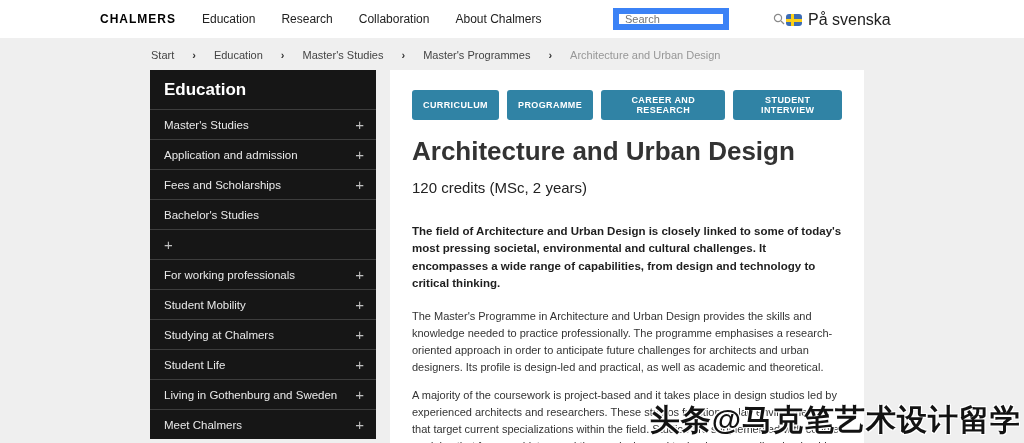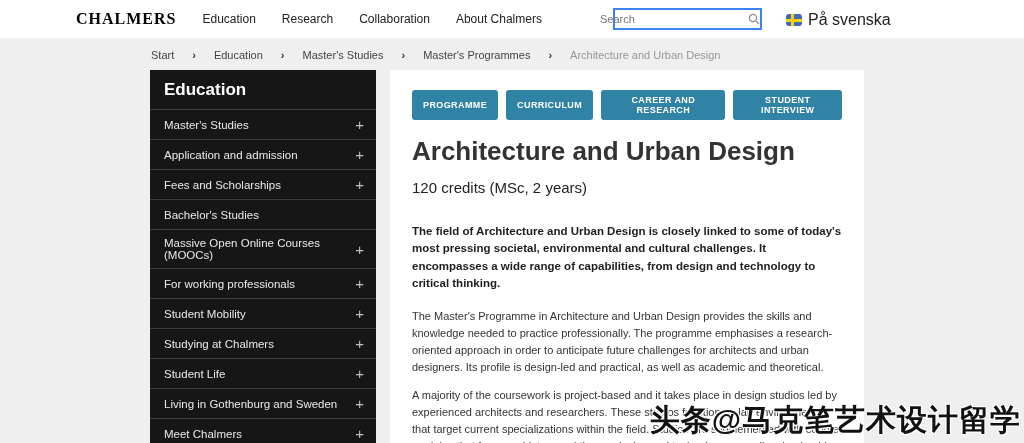--- a/index.html
+++ b/index.html
@@ -8,24 +8,24 @@
     font-family:"Liberation Sans", sans-serif;
     background:#ffffff;
     position:relative;
     overflow:hidden;
     color:#222;
   }
   :root { --accent:#3083a5; --sidebar-bg:#161616; }
 
   
   .topbar { position:absolute; top:0; left:0; width:1024px; height:38px; background:#fff; display:flex; align-items:center; z-index:5; }
-  .logo { margin-left:76px; font-family:Liberation Serif, serif; font-weight:bold; font-size:16px; letter-spacing:1px; color:#000; cursor:pointer; }
+  .logo { margin-left:100px; font-family:Liberation Sans, sans-serif; font-weight:bold; font-size:12px; letter-spacing:1px; color:#000; cursor:pointer; }
   .topnav { display:flex; gap:26px; margin-left:26px; font-size:12px; color:#222; }
   .topnav a { cursor:pointer; text-decoration:none; color:#222; }
-  .search-wrap { position:absolute; left:613px; top:8px; width:149px; height:22px; border:2px solid #3b82f6; background:#fff; display:flex; align-items:center;justify-content:flex-end; }
+  .search-wrap { position:absolute; left:613px; top:8px; width:116px; height:22px; border:6px solid #3b82f6; background:#fff; display:flex; align-items:center; }
   .search-wrap input { border:none; outline:none; flex:1; font-size:11px; padding:0 6px; color:#333; font-family:"Liberation Sans", sans-serif; background:transparent; }
   .search-icon { width:22px; height:100%; display:flex; align-items:center; justify-content:center; cursor:pointer; }
   .lang { position:absolute; left:786px; top:11px; display:flex; align-items:center; gap:6px; font-size:16px; color:#222; cursor:pointer; }
   .flag { width:16px; height:12px; background:#3d6cb4; position:relative; display:inline-block; border-radius:3px; overflow:hidden; }
   .flag::before { content:""; position:absolute; left:5px; top:0; width:3px; height:12px; background:#fdd017; }
   .flag::after { content:""; position:absolute; left:0; top:4.5px; width:16px; height:3px; background:#fdd017; }
 
   
   .graybg { position:absolute; top:38px; left:0; width:1024px; height:405px; background:#efefef; }
 
@@ -108,21 +108,20 @@
   </div>
   <div class="sidebar-item">
     <span>Fees and Scholarships</span>
     <span class="plus">+</span>
   </div>
   <div class="sidebar-item">
     <span>Bachelor's Studies</span>
     <span class="plus" style="visibility: hidden;">+</span>
   </div>
   <div class="sidebar-item">
-    <span>Massive Open Online Courses (MOOCs)</span>
     <span class="plus">+</span>
   </div>
   <div class="sidebar-item">
     <span>For working professionals</span>
     <span class="plus">+</span>
   </div>
   <div class="sidebar-item">
     <span>Student Mobility</span>
     <span class="plus">+</span>
   </div>
@@ -140,22 +139,22 @@
   </div>
   <div class="sidebar-item">
     <span>Meet Chalmers</span>
     <span class="plus">+</span>
   </div>
 
 </aside>
 
 <main class="content">
   <div class="tabs">
+    <button class="tab">CURRICULUM</button>
     <button class="tab">PROGRAMME</button>
-    <button class="tab">CURRICULUM</button>
     <button class="tab">CAREER AND RESEARCH</button>
     <button class="tab">STUDENT INTERVIEW</button>
   </div>
   <h1 class="page-title">Architecture and Urban Design</h1>
   <div class="credits">120 credits (MSc, 2 years)</div>
   <p class="intro">The field of Architecture and Urban Design is closely linked to some of today's most pressing societal, environmental and cultural challenges. It encompasses a wide range of capabilities, from design and technology to critical thinking.</p>
   <p class="para">The Master's Programme in Architecture and Urban Design provides the skills and knowledge needed to practice professionally. The programme emphasises a research-oriented approach in order to anticipate future challenges for architects and urban designers. Its profile is design-led and practical, as well as academic and theoretical.</p>
   <p class="para">A majority of the coursework is project-based and it takes place in design studios led by experienced architects and researchers. These studios function as lab environments that target current specializations within the field. Studios are supplemented with course modules that focus on history and theory, design and technology, as well as leadership and professional practice.</p>
 
 </main>

